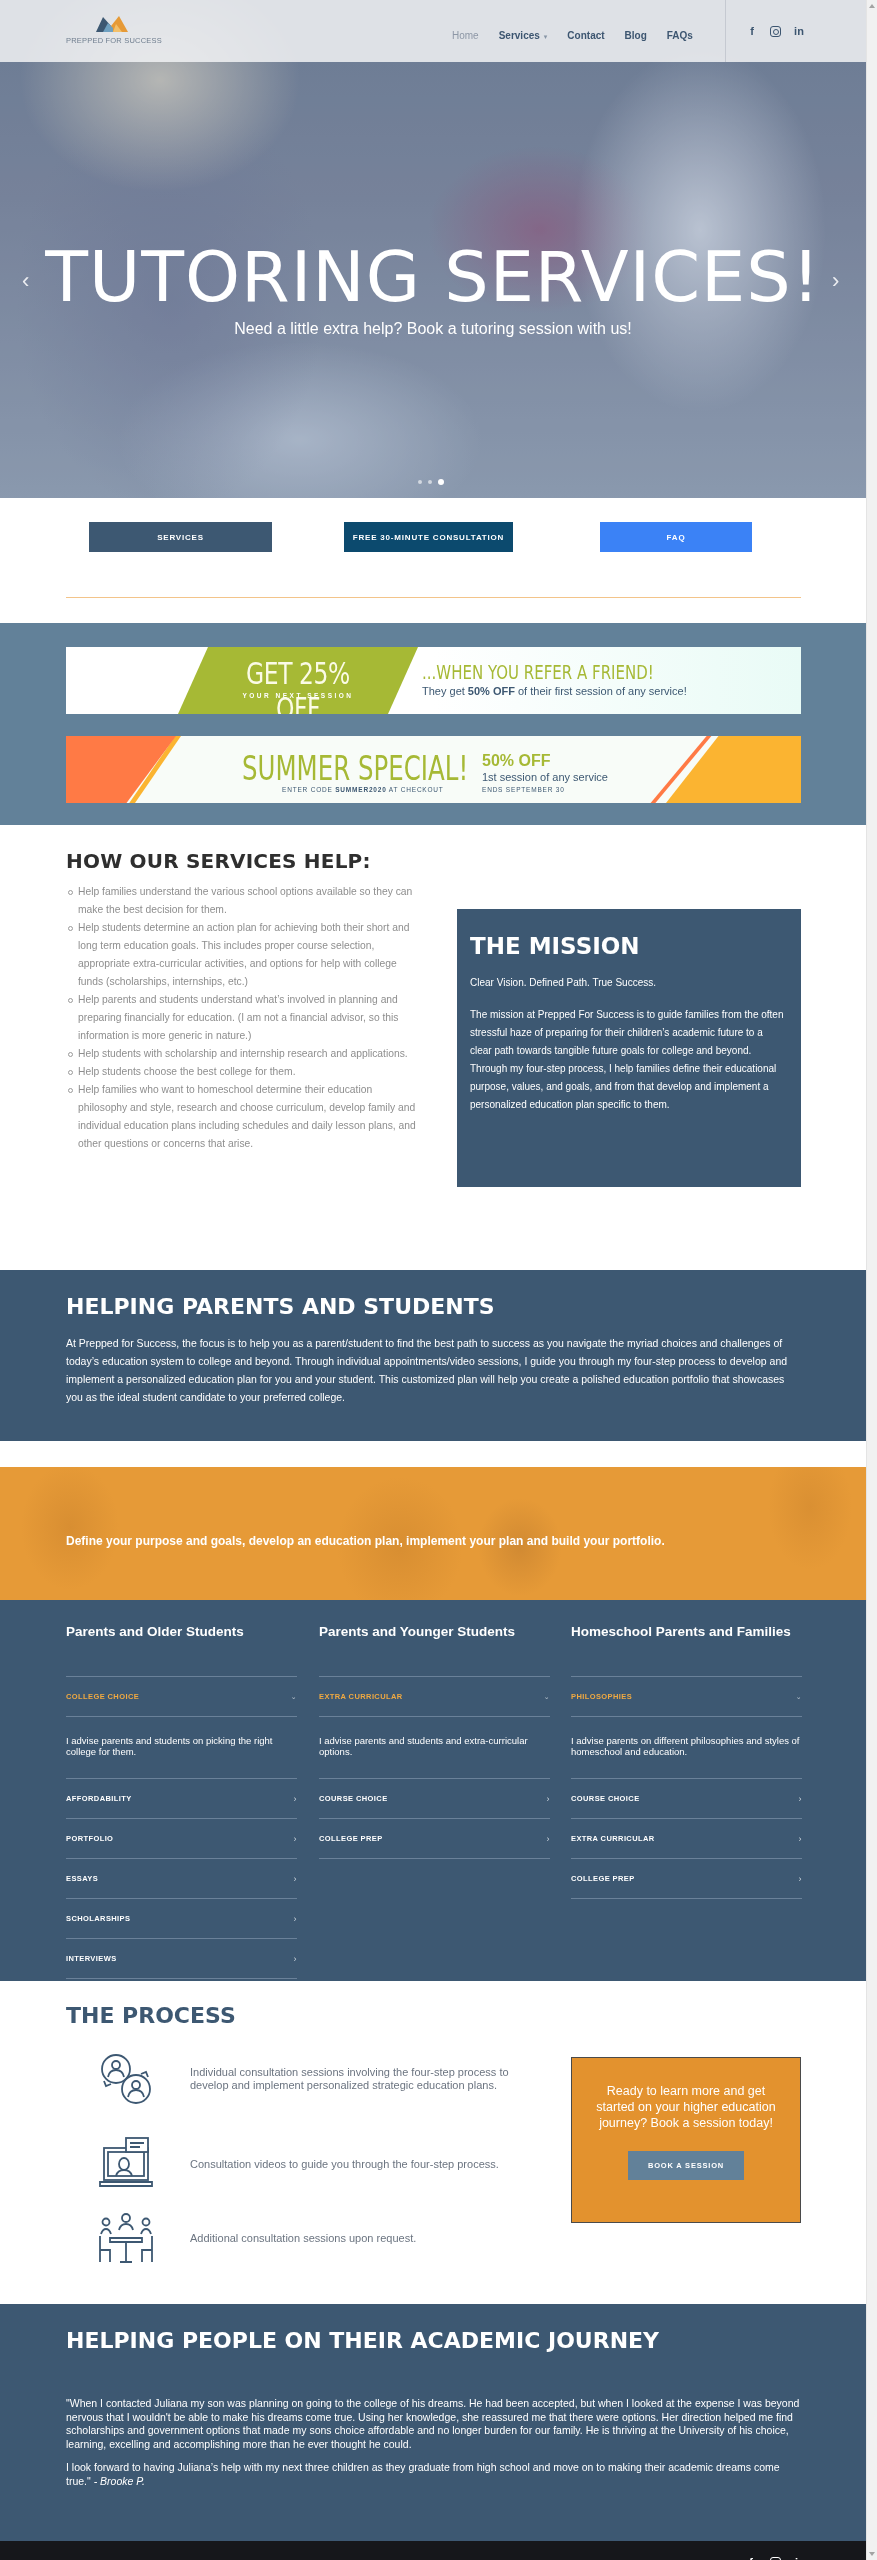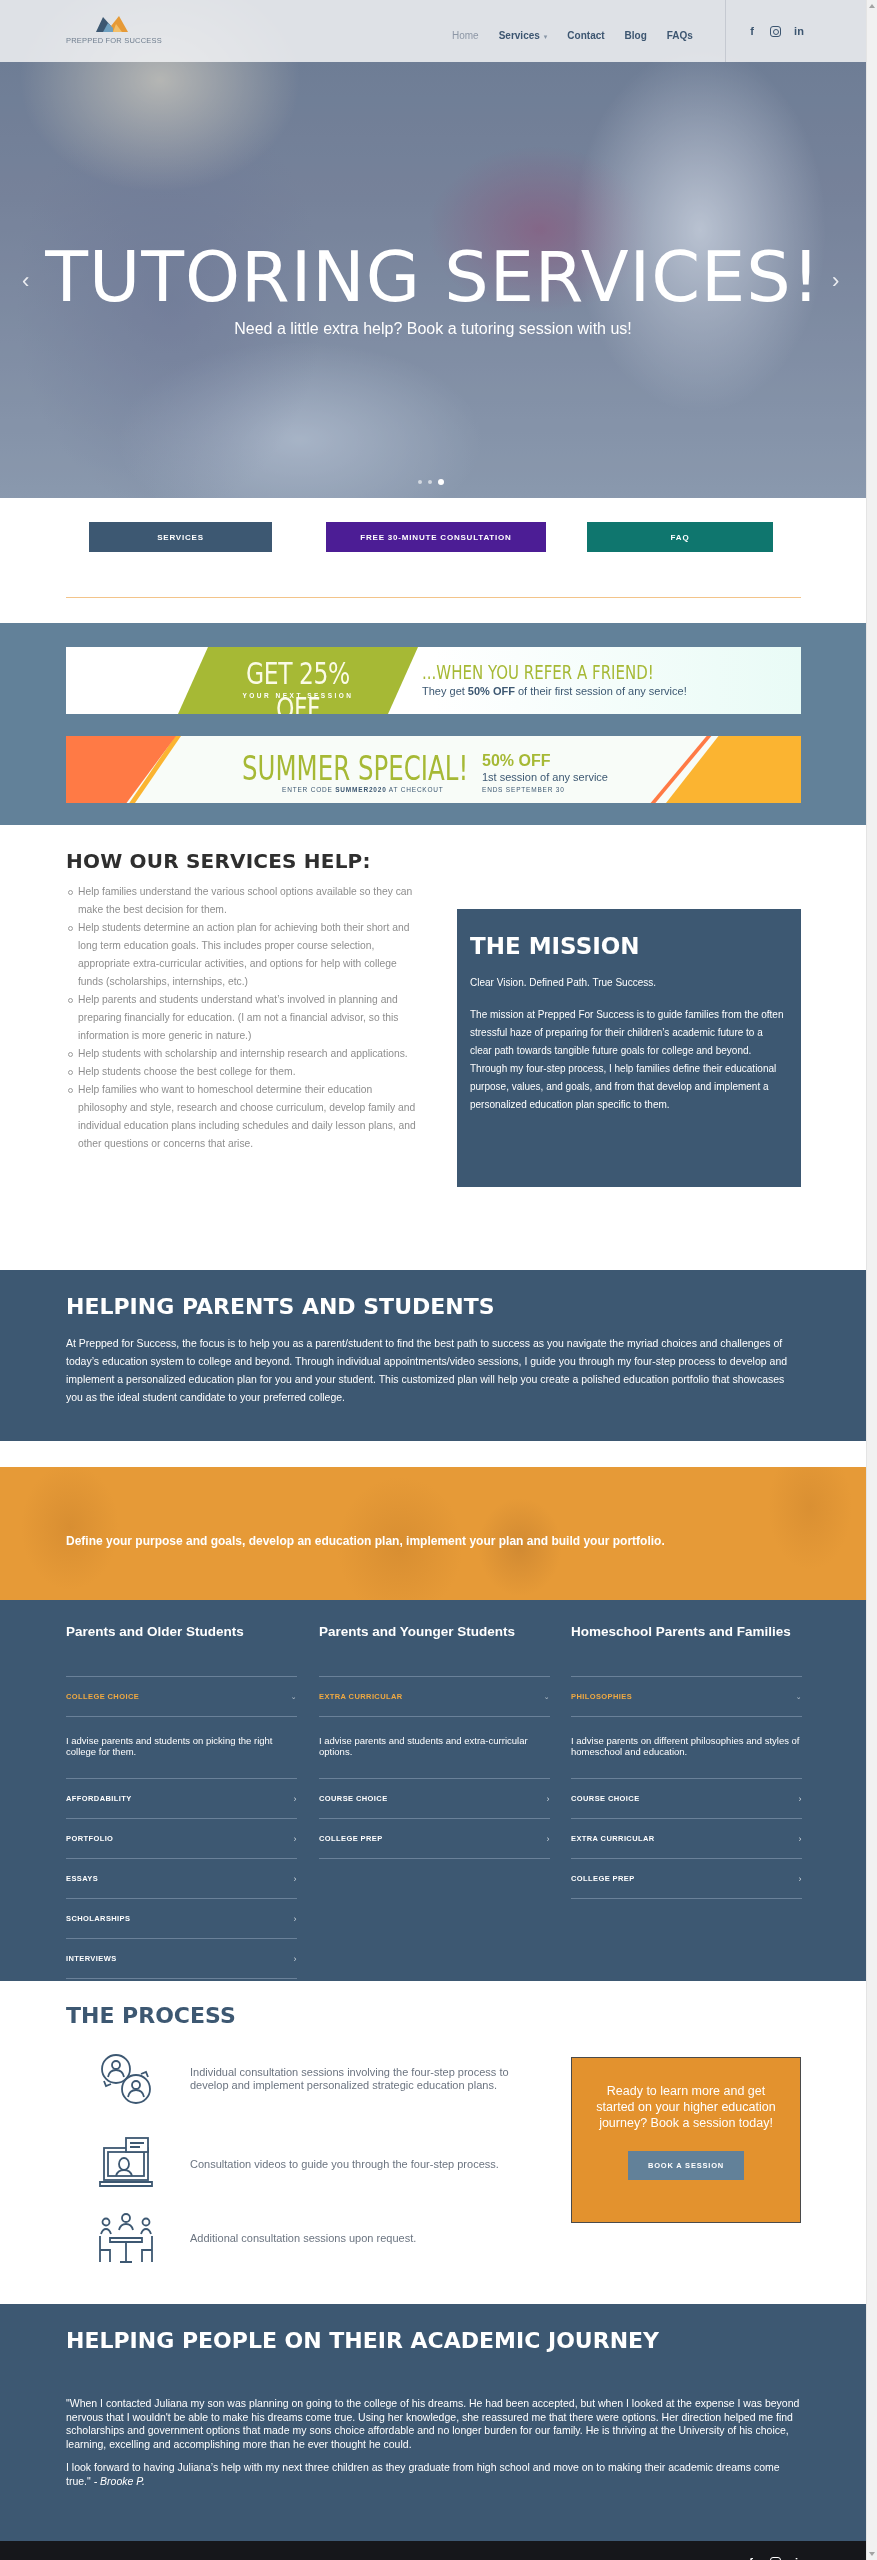--- a/index.html
+++ b/index.html
@@ -73,22 +73,22 @@
   .dot.active { width: 6px; height: 6px; background: #fff; }
 
   
   .cta-row { position: relative; height: 125px; }
   .cta-btn {
     position: absolute; top: 522px; height: 30px; display: flex; align-items: center; justify-content: center;
     font-size: 8px; font-weight: bold; letter-spacing: 0.8px; color: #ffffff; text-transform: uppercase;
   }
   .cta-row .cta-btn { top: 24px; }
   .cta-btn.services { left: 89px; width: 183px; background: #3d5872; }
-  .cta-btn.consult { left: 326px; width: 220px; background: #4c1d95; }
-  .cta-btn.faq { left: 587px; width: 186px; background: #0f766e; }
+  .cta-btn.consult { left: 344px; width: 169px; background: #0c4a6e; }
+  .cta-btn.faq { left: 600px; width: 152px; background: #3b82f6; }
   .orange-rule { position: absolute; left: 66px; width: 735px; top: 99px; height: 1px; background: #f3c48a; }
 
   
   .promo-section { background: #628199; height: 202px; position: relative; }
   .promo { position: absolute; left: 66px; width: 735px; height: 67px; overflow: hidden; }
   .promo.refer { top: 24px; background: linear-gradient(90deg, #ffffff 0%, #ffffff 50%, #e9fbf6 100%); }
   .promo.refer .green {
     position: absolute; left: 112px; top: 0; width: 240px; height: 67px; background: #a6b935;
     clip-path: polygon(30px 0, 100% 0, calc(100% - 30px) 100%, 0 100%);
   }

